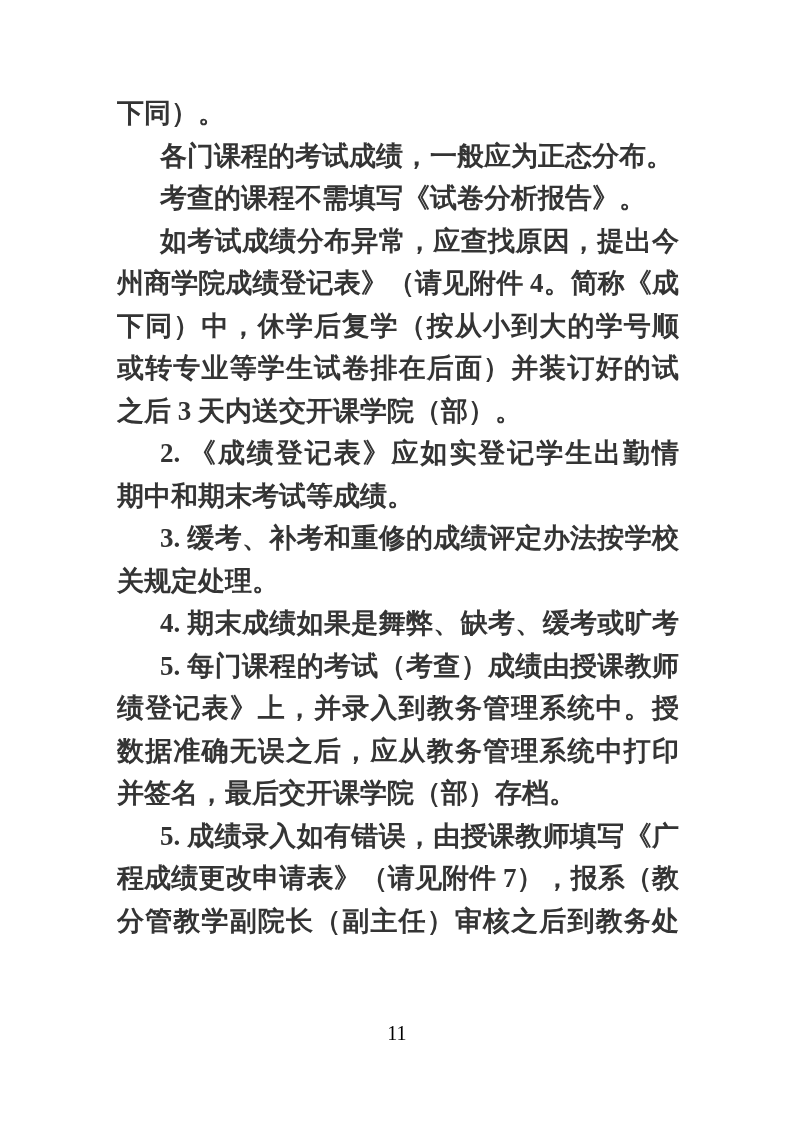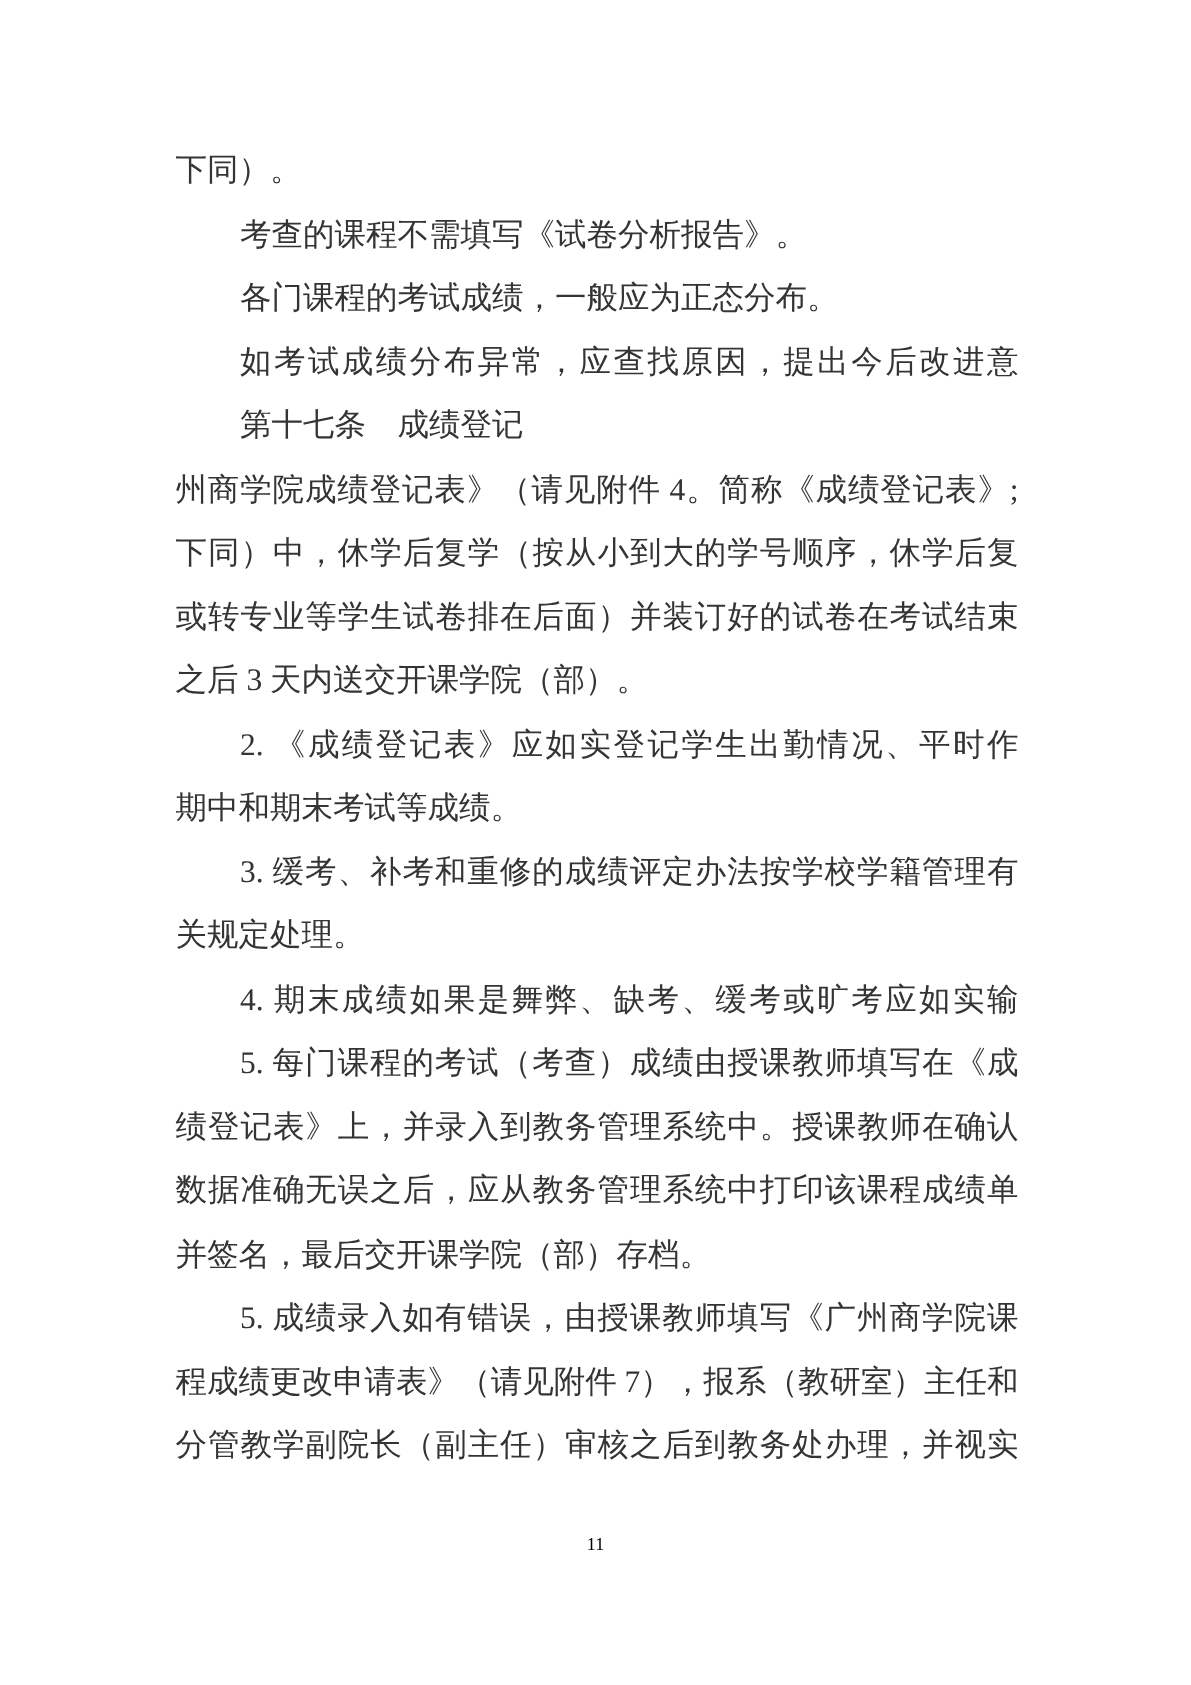--- a/index.html
+++ b/index.html
@@ -16,53 +16,53 @@
     font-family: "Liberation Serif", "DejaVu Serif", serif;
     color: #343434;
   }
   .doc-text {
     position: absolute;
     left: 117px;
     top: 92px;
     width: 562px;
   }
   .line {
-    font-size: 21px;
+    font-size: 27px;
     height: 42.5px;
     line-height: 42.5px;
     text-align: left;
     overflow: hidden;
+    font-weight: bold;
   }
   .line.indent {
     text-indent: 43px;
   }
   .line.justify {
     text-align: justify;
     text-align-last: justify;
   }
   .page-number {
     position: absolute;
     left: 0;
     right: 0;
     top: 1022px;
     text-align: center;
-    font-size: 12px;
+    font-size: 20px;
     color: #000000;
   }
 </style>
 </head>
 <body>
 
 <div class="page">
   <div class="doc-text">
       <div class="line">下同）。</div>
+      <div class="line indent">各门课程的考试成绩，一般应为正态分布。</div>
       <div class="line indent">考查的课程不需填写《试卷分析报告》。</div>
-      <div class="line indent">各门课程的考试成绩，一般应为正态分布。</div>
       <div class="line indent justify">如考试成绩分布异常，应查找原因，提出今后改进意见。</div>
-      <div class="line indent">第十七条　成绩登记</div>
       <div class="line justify">州商学院成绩登记表》（请见附件 4。简称《成绩登记表》;</div>
       <div class="line justify">下同）中，休学后复学（按从小到大的学号顺序，休学后复学</div>
       <div class="line justify">或转专业等学生试卷排在后面）并装订好的试卷在考试结束</div>
       <div class="line">之后 3 天内送交开课学院（部）。</div>
       <div class="line indent justify">2. 《成绩登记表》应如实登记学生出勤情况、平时作业、</div>
       <div class="line">期中和期末考试等成绩。</div>
       <div class="line indent justify">3. 缓考、补考和重修的成绩评定办法按学校学籍管理有</div>
       <div class="line">关规定处理。</div>
       <div class="line indent justify">4. 期末成绩如果是舞弊、缺考、缓考或旷考应如实输入。</div>
       <div class="line indent justify">5. 每门课程的考试（考查）成绩由授课教师填写在《成</div>

